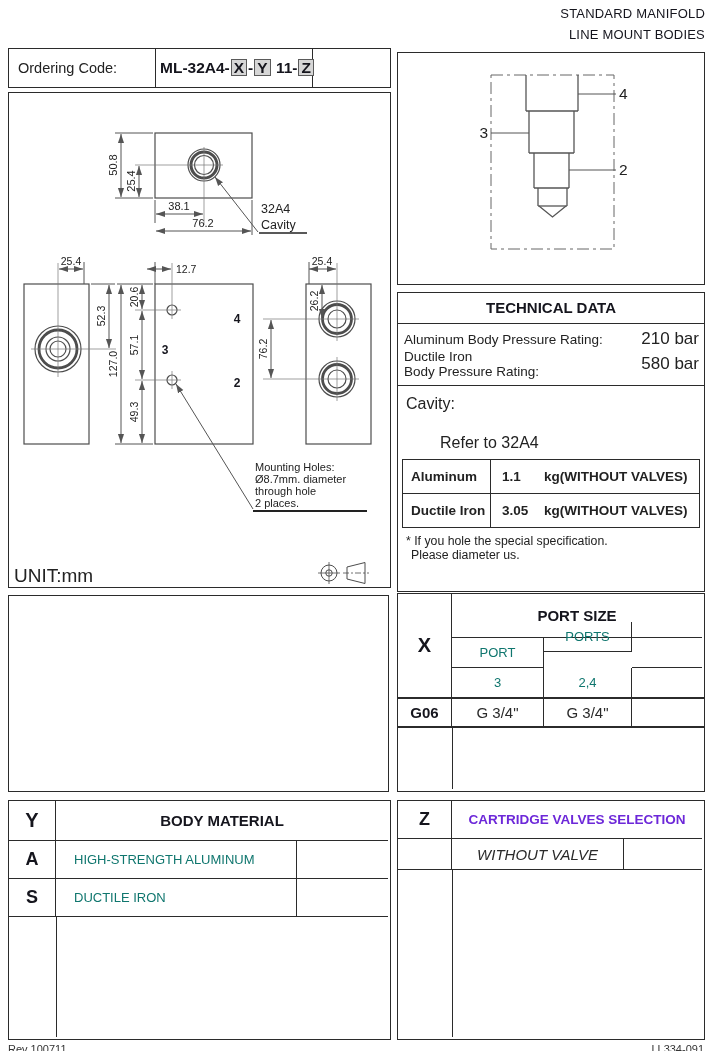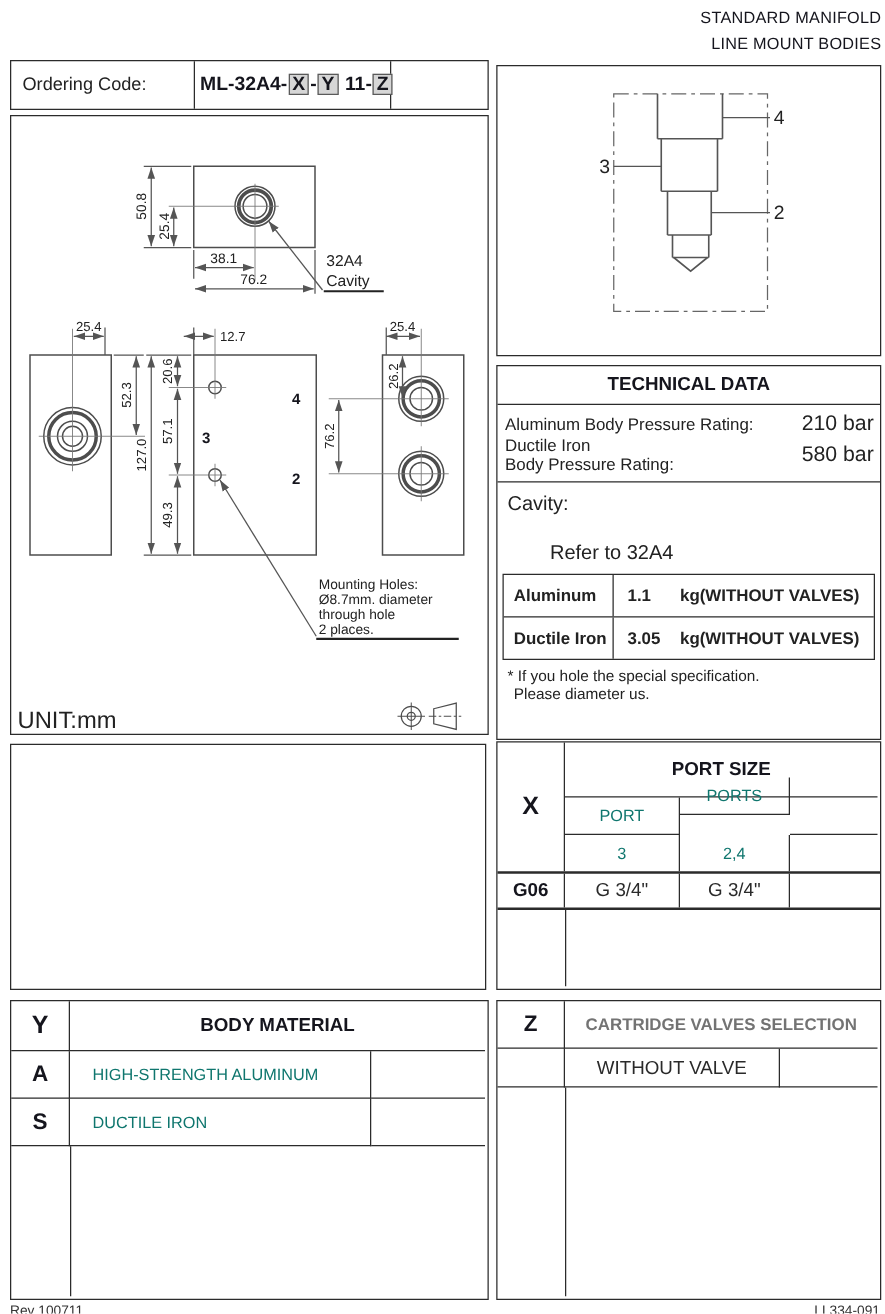--- a/index.html
+++ b/index.html
@@ -309,23 +309,23 @@
     <div class="c bR bB bold14" style="left:47px;top:40px;width:241px;height:38px;padding-left:18px;">HIGH-STRENGTH ALUMINUM</div>
     <div class="c bB" style="left:288px;top:40px;width:91px;height:38px;"></div>
     <div class="c bR bB ctr bold18" style="left:0;top:78px;width:47px;height:38px;">S</div>
     <div class="c bR bB bold14" style="left:47px;top:78px;width:241px;height:38px;padding-left:18px;">DUCTILE IRON</div>
     <div class="c bB" style="left:288px;top:78px;width:91px;height:38px;"></div>
     <div class="vline" style="left:47px;top:116px;height:120px;"></div>
   </div>
 
   <div class="box cvt">
     <div class="c bR bB ctr bold18" style="left:0;top:0;width:54px;height:38px;">Z</div>
-    <div class="c bB ctr" style="left:54px;top:0;width:250px;height:38px;font-weight:bold;font-size:13.5px;color:#737373;">CARTRIDGE VALVES SELECTION</div>
+    <div class="c bB ctr" style="left:54px;top:0;width:250px;height:38px;font-weight:bold;font-size:13.5px;color:#6d28d9;">CARTRIDGE VALVES SELECTION</div>
     <div class="c bR bB" style="left:0;top:38px;width:54px;height:31px;"></div>
-    <div class="c bR bB ctr reg15" style="left:54px;top:38px;width:172px;height:31px;">WITHOUT VALVE</div>
+    <div class="c bR bB ctr reg15" style="left:54px;top:38px;width:172px;height:31px;font-style:italic;">WITHOUT VALVE</div>
     <div class="c bB" style="left:226px;top:38px;width:78px;height:31px;"></div>
     <div class="vline" style="left:54px;top:69px;height:167px;"></div>
   </div>
 
   <div class="abs footer-left">Rev 100711</div>
   <div class="abs footer-right">LL334-091</div>
 
 </div>
 
 </body></html>

